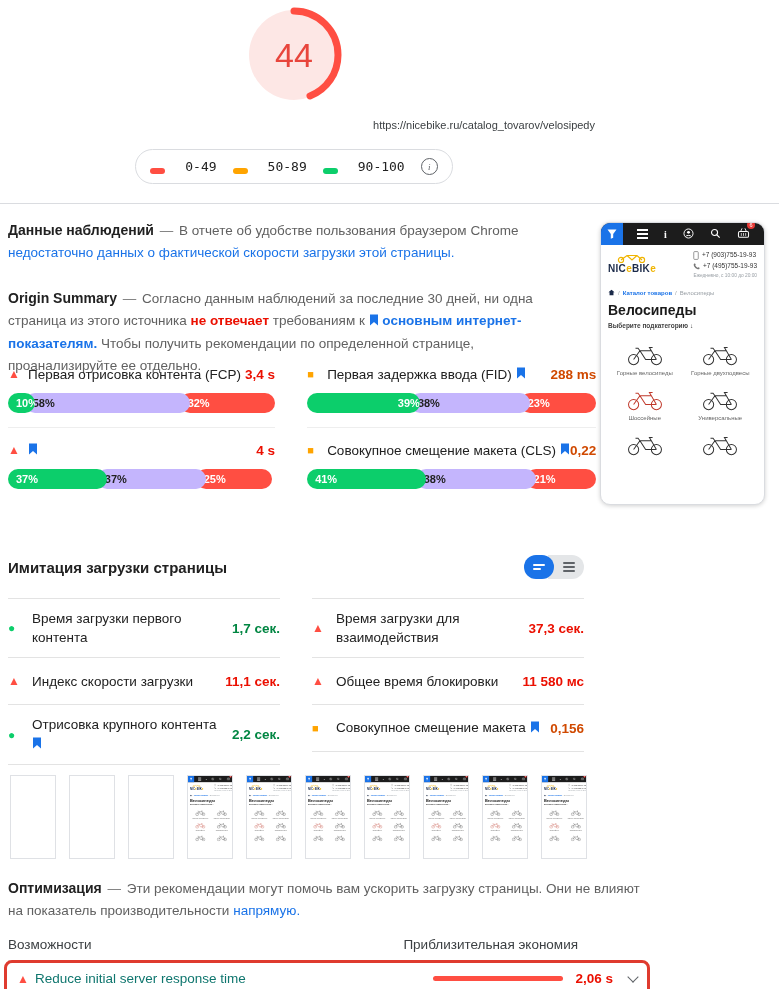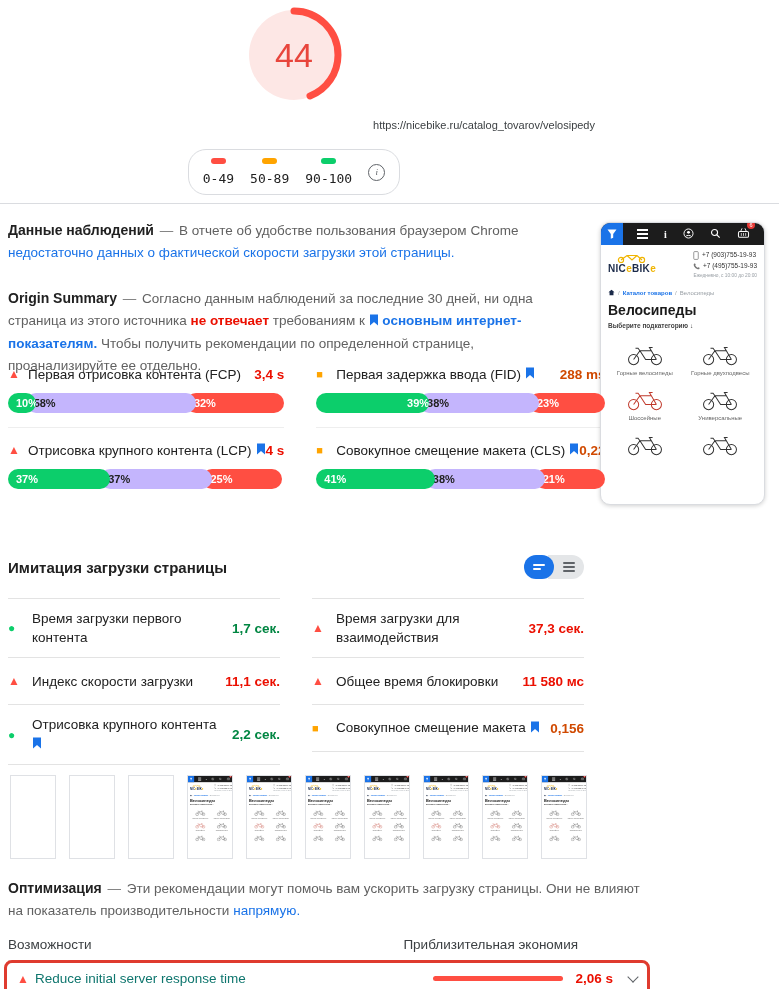--- a/index.html
+++ b/index.html
@@ -10,21 +10,21 @@
   
   .gauge-wrap{top:6px;left:0;width:588px;display:flex;justify-content:center;}
   .gauge{position:relative;width:98px;height:98px;}
   .gauge svg{display:block;}
   .gauge-num{position:absolute;top:0;left:0;width:98px;height:98px;display:flex;align-items:center;justify-content:center;
     font-size:34px;color:#e8453c;}
   .url-line{top:119px;left:0;width:588px;text-align:right;font-size:11px;color:#3c4043;margin-left:7px;}
   .legend-wrap{top:149px;left:0;width:588px;display:flex;justify-content:center;}
   .legend{display:inline-flex;align-items:center;gap:16px;border:1px solid #dadce0;border-radius:18px;
     padding:8px 14px;font-family:"DejaVu Sans Mono",monospace;font-size:13px;color:#212121;}
-  .legend-item{display:inline-flex;align-items:center;gap:7px;flex-direction:column;}
+  .legend-item{display:inline-flex;align-items:flex-end;gap:20px;}
   .swatch{width:15px;height:6px;border-radius:3px;display:inline-block;}
   .sw-red{background:#ff4e42;}.sw-orange{background:#ffa400;}.sw-green{background:#0cce6b;}
   .info-circle{width:15px;height:15px;border:1.5px solid #5f6368;border-radius:50%;display:inline-flex;
     align-items:center;justify-content:center;font-size:9px;color:#5f6368;font-family:"Liberation Serif",serif;font-style:italic;}
   .divider-top{top:203px;left:0;width:779px;border-top:1px solid #dadce0;}
 
   
   .section-field{top:219px;left:8px;width:576px;}
   .para{margin:0;font-size:13.5px;line-height:22px;color:#616161;}
   .para + .para{margin-top:23px;}
@@ -199,21 +199,20 @@
     </div>
     <div class="dist-bar">
         <div class="seg seg-green" style="width: calc(39% + 0px); z-index: 3; text-align: right;">39%</div>
         <div class="seg seg-orange" style="width: calc(38% + 10px); z-index: 2; margin-left: -10px;">38%</div>
         <div class="seg seg-red" style="width: calc(23% + 10px); z-index: 1; margin-left: -10px;">23%</div>
       </div>
   </div>
   <div class="metric-card row2">
     <div class="metric-head">
       <span class="m-icon ic-fail">▲</span>
-      <span class="m-label">Отрисовка крупного контента (LCP)</span>
       <span class="bm"><svg width="10" height="12" viewBox="0 0 10 12">
             <path d="M1 0.5 h8 v11 l-4 -3.4 -4 3.4 z" fill="#1a73e8"></path>
           </svg></span>
       <span class="m-value val-red">4 s</span>
     </div>
     <div class="dist-bar">
         <div class="seg seg-green" style="width: calc(37% + 0px); z-index: 3;">37%</div>
         <div class="seg seg-orange" style="width: calc(37% + 10px); z-index: 2; margin-left: -10px;">37%</div>
         <div class="seg seg-red" style="width: calc(25% + 10px); z-index: 1; margin-left: -10px;">25%</div>
       </div>

